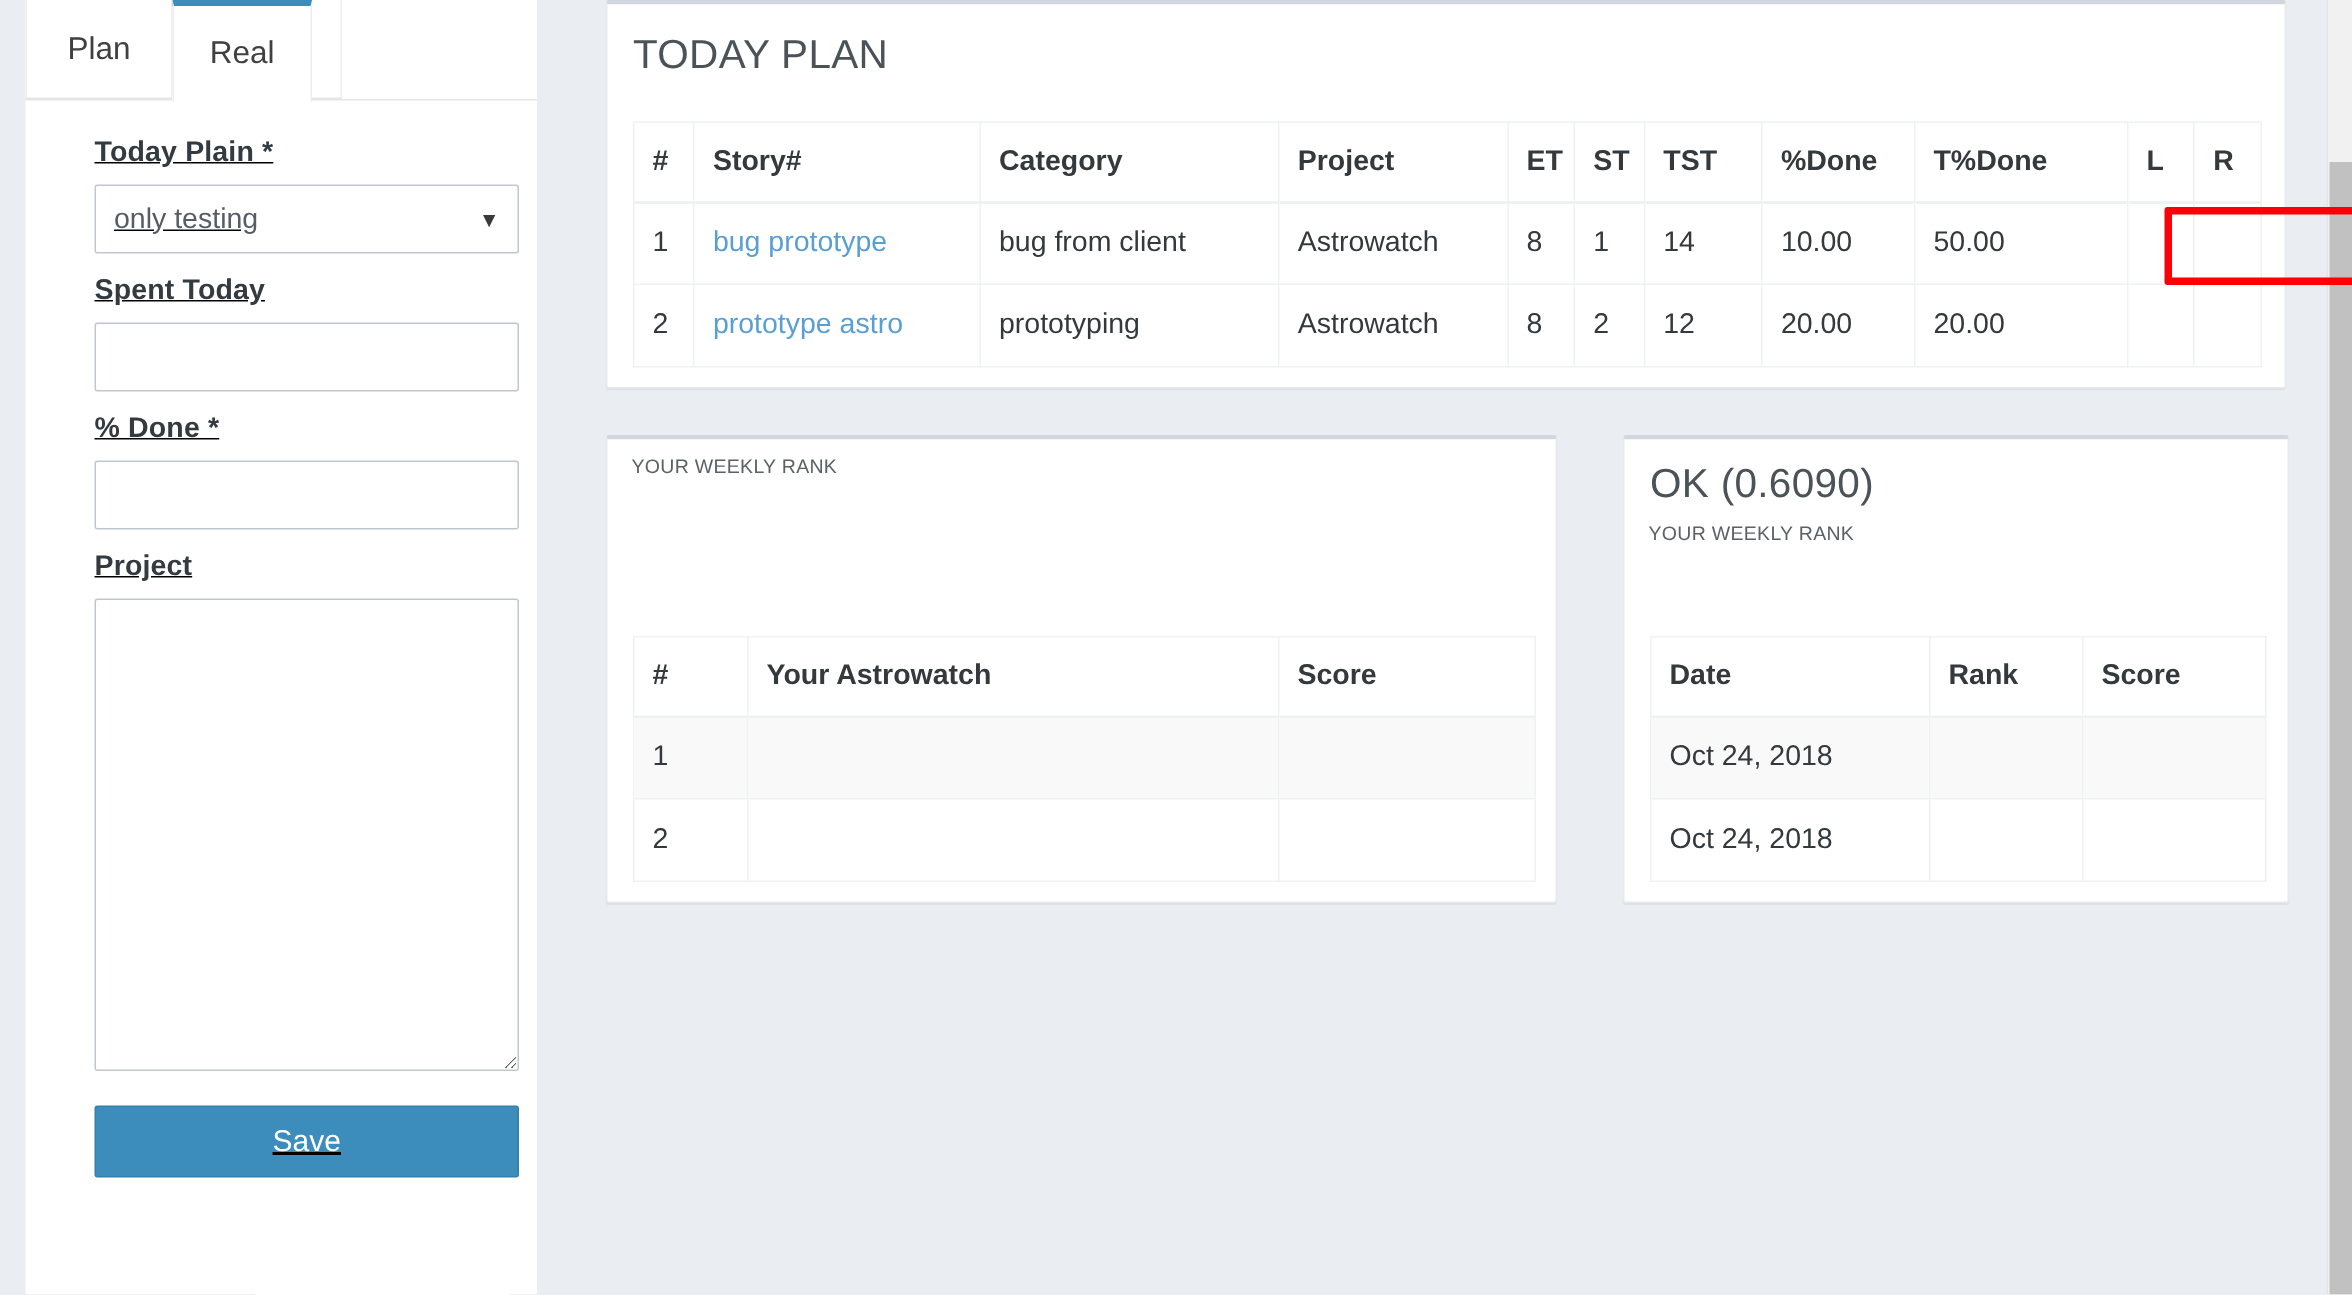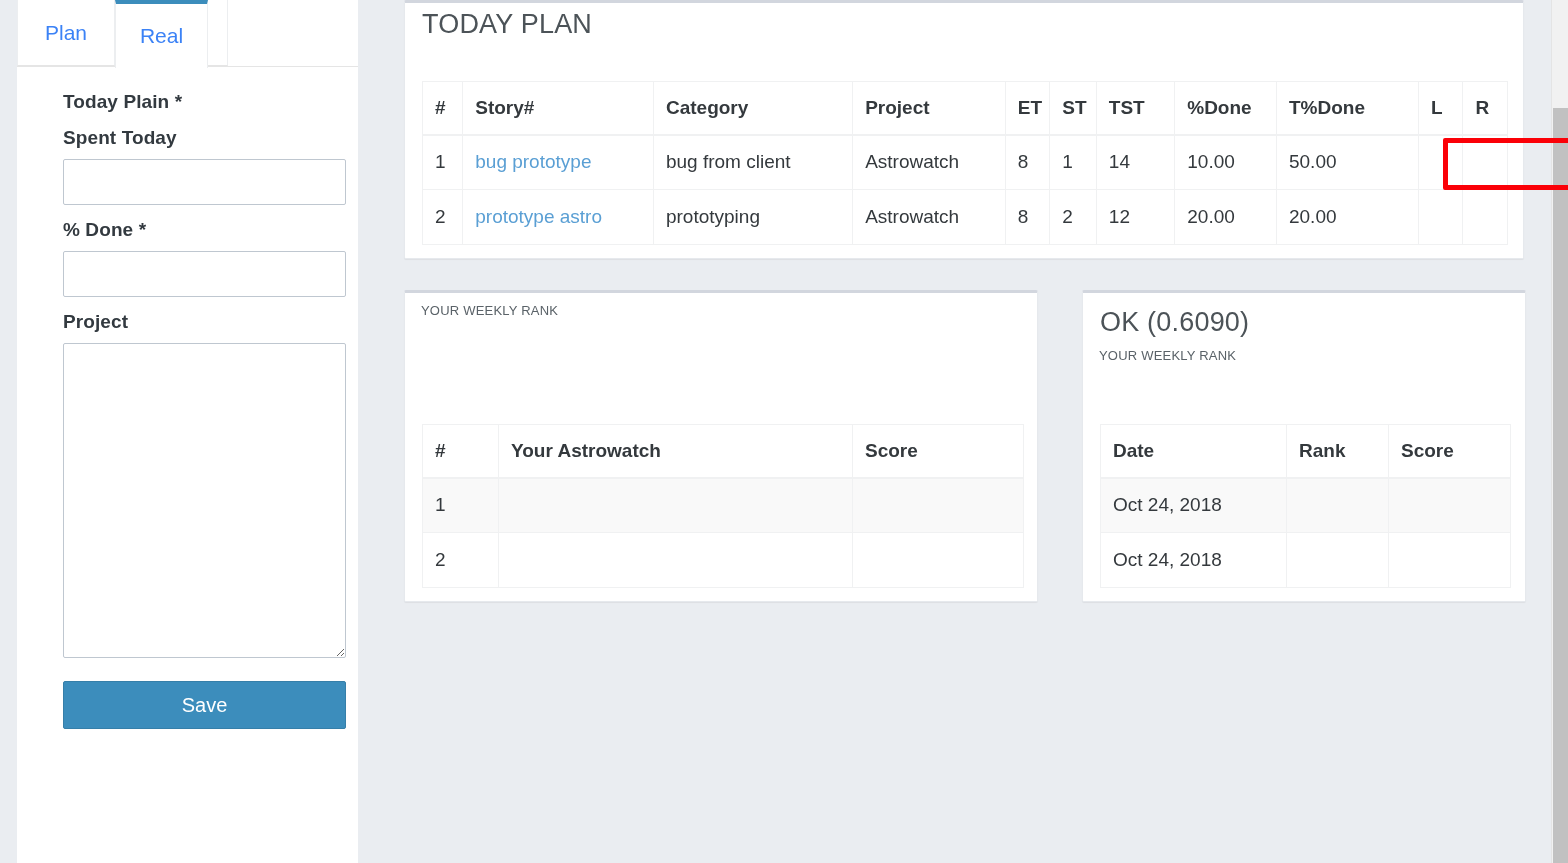--- a/index.html
+++ b/index.html
@@ -35,21 +35,21 @@
     padding-left: 0px;
   }
   .tab {
     position: absolute;
     top: 0;
     height: 66px;
     display: flex;
     align-items: center;
     justify-content: center;
     font-size: 21px;
-    color: #3b82f6;
+    color: #404040;
     background: #ffffff;
     border-left: 1px solid #eceef0;
     border-right: 1px solid #eceef0;
     cursor: pointer;
   }
   .tab.inactive {
     left: 0px;
     width: 98px;
     height: 66px;
     border-bottom: 1px solid #e5e5e5;
@@ -66,20 +66,21 @@
     position: absolute;
     left: 191px; top: 0;
     width: 20px; height: 66px;
     border-right: 1px solid #eceef0;
     border-bottom: 1px solid #e5e5e5;
     background: #fff;
   }
 
   .form {
     padding: 14px 30px 0 46px;
+    text-decoration: underline;
   }
   .field-label {
     font-size: 19px;
     font-weight: bold;
     color: #333a40;
     margin: 14px 0 10px 0;
     letter-spacing: .1px;
   }
   .field-label:first-child { margin-top: 10px; }
 
@@ -169,21 +170,21 @@
     letter-spacing: .2px;
   }
 
   
   #today-plan-panel {
     position: absolute;
     left: 0; top: 0;
     width: 1120px;
     height: 259px;
   }
-  #today-plan-panel .panel-title { padding-top: 6px; padding-left: 17px; }
+  #today-plan-panel .panel-title { padding-top: 18px; padding-left: 17px; }
 
   table.data {
     border-collapse: collapse;
     table-layout: fixed;
   }
   table.data th, table.data td {
     border: 1px solid #f0f1f2;
     text-align: left;
     vertical-align: middle;
     color: #34393d;
@@ -287,20 +288,26 @@
       </div>
       <div class="tab active">
         <span>Real</span>
       </div>
       <div class="tab-spacer"></div>
     </div>
 
     <div class="form">
 
       <div class="field-label">Today Plain *</div>
+      <div class="select-wrap">
+        <select class="form-ctl">
+          <option>only testing</option>
+        </select>
+        <span class="select-arrow">▼</span>
+      </div>
 
       <div class="field-label">Spent Today</div>
       <input class="form-ctl" type="text" value="" style="">
 
       <div class="field-label">% Done *</div>
       <input class="form-ctl" type="text" value="" style="">
 
       <div class="field-label">Project</div>
       <textarea class="form-ctl" placeholder="" style=""></textarea>
 

